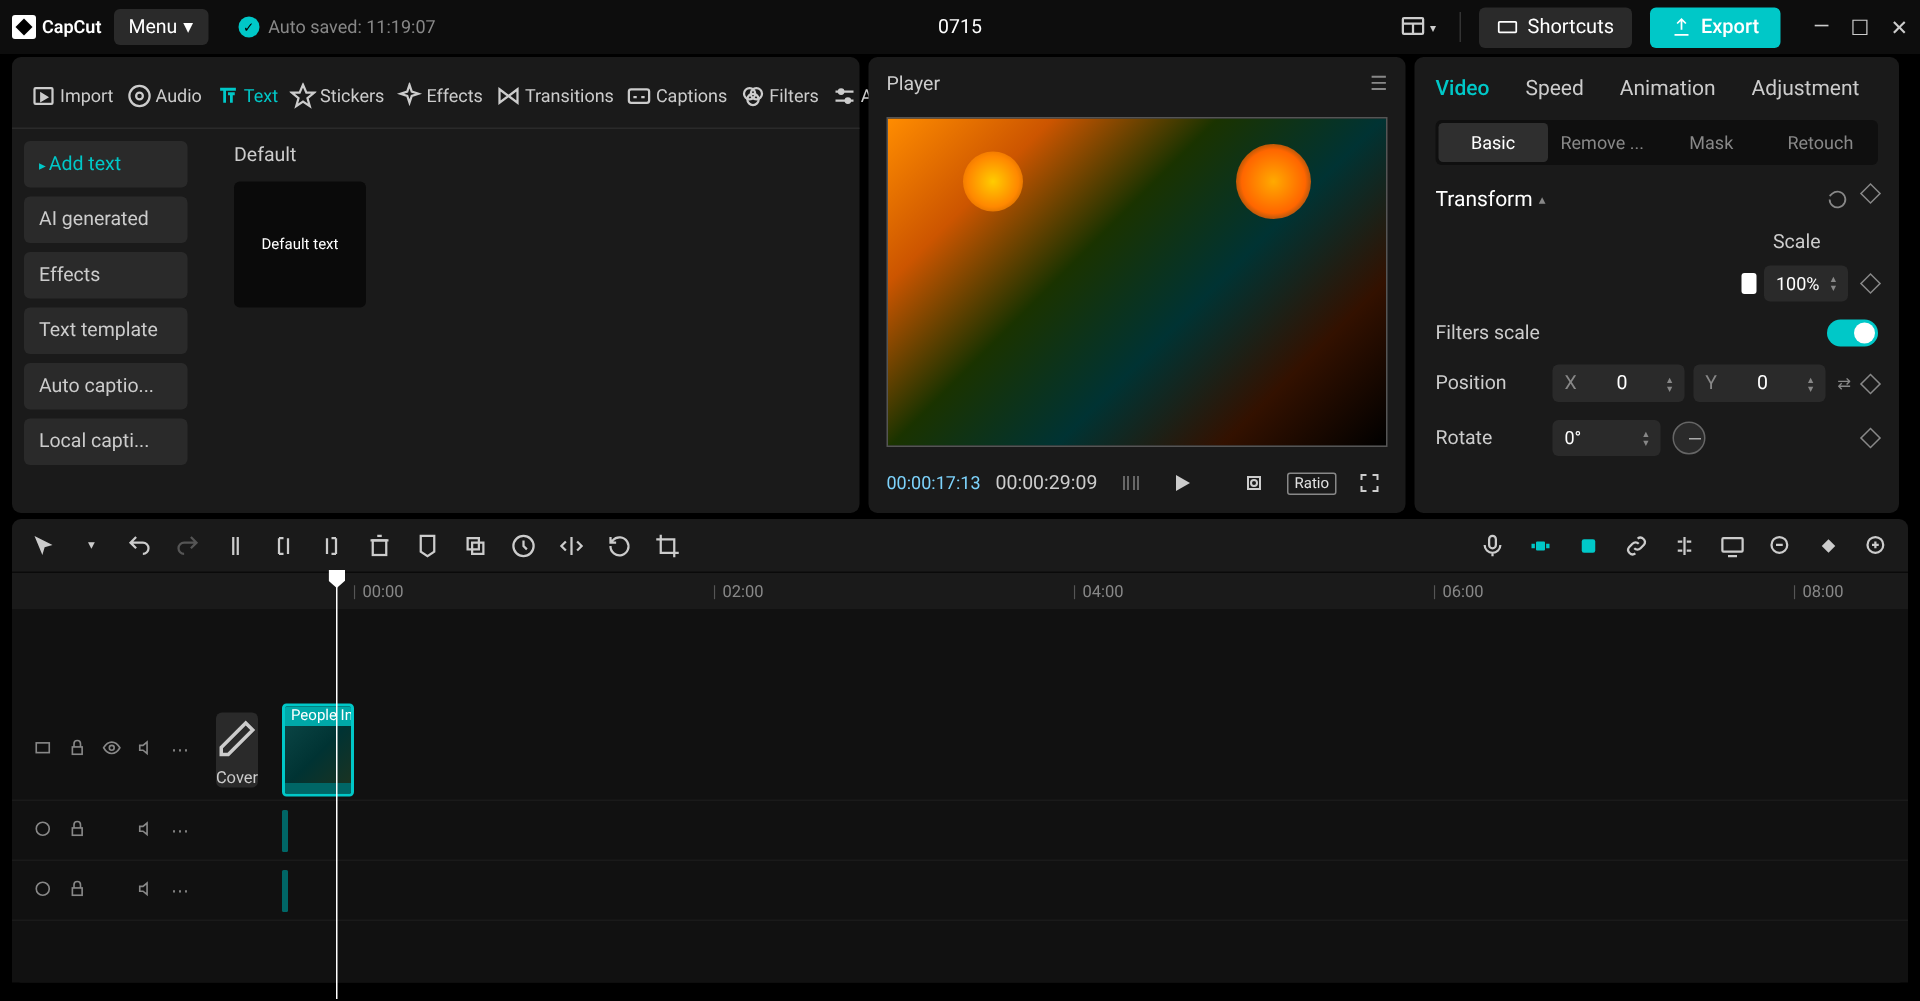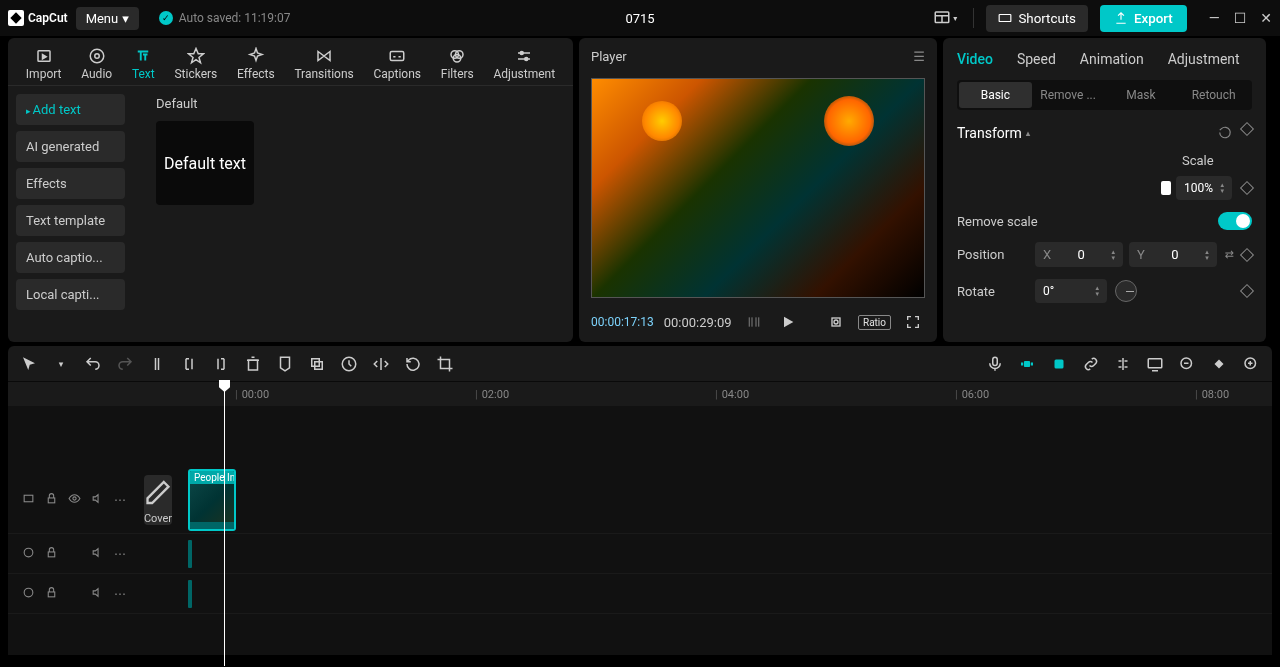--- a/index.html
+++ b/index.html
@@ -21,30 +21,30 @@
 .export-btn { background: #00c8c8; border: none; color: #fff; padding: 6px 14px; border-radius: 4px; cursor: pointer; display: flex; align-items: center; gap: 6px; font-weight: 500; }
 .window-controls { display: flex; gap: 14px; margin-left: 10px; }
 .window-controls span { color: #ccc; cursor: pointer; font-size: 14px; }
 
 
 .main-row { display: flex; height: 308px; padding: 2px 8px; gap: 6px; }
 
 
 .media-panel { width: 565px; background: #1a1a1a; border-radius: 6px; display: flex; flex-direction: column; }
 .media-tabs { height: 48px; display: flex; align-items: center; justify-content: space-around; padding: 4px 8px 0; border-bottom: 1px solid #2a2a2a; }
-.media-tab { display: flex; flex-direction: column; align-items: center; gap: 2px; cursor: pointer; color: #ccc; padding: 2px 4px; font-size: 12px; }
+.media-tab { display: flex; flex-direction: row; align-items: center; gap: 2px; cursor: pointer; color: #ccc; padding: 2px 4px; font-size: 12px; }
 .media-tab.active { color: #00c8c8; }
 .media-tab-icon { width: 18px; height: 18px; display: flex; align-items: center; justify-content: center; }
 .media-body { flex: 1; display: flex; gap: 13px; }
 .media-sidebar { width: 125px; padding: 8px; display: flex; flex-direction: column; gap: 6px; }
 .media-side-btn { background: #2a2a2a; border: none; color: #ccc; text-align: left; padding: 8px 10px; border-radius: 4px; cursor: pointer; font-size: 13px; white-space: nowrap; overflow: hidden; text-overflow: ellipsis; }
 .media-side-btn.active { color: #00c8c8; }
 .media-content { flex: 1; padding: 10px; }
 .media-section-title { color: #ccc; font-size: 13px; margin-bottom: 10px; }
-.text-preset { width: 98px; height: 84px; background: #0a0a0a; border-radius: 4px; display: flex; align-items: center; justify-content: center; color: #fff; font-size: 16px; cursor: pointer; }
+.text-preset { width: 88px; height: 84px; background: #0a0a0a; border-radius: 4px; display: flex; align-items: center; justify-content: center; color: #fff; font-size: 10px; cursor: pointer; }
 
 
 .player-panel { width: 358px; background: #1a1a1a; border-radius: 6px; display: flex; flex-direction: column; }
 .player-header { height: 36px; display: flex; align-items: center; justify-content: space-between; padding: 0 12px; }
 .player-title { color: #ccc; font-size: 13px; }
 .player-menu { color: #888; cursor: pointer; }
 .player-video { flex: 1; margin: 4px 12px; border: 1px solid #555; background: linear-gradient(135deg, #ff8c00 0%, #cc5500 20%, #1a3300 40%, #003333 60%, #331100 80%, #000 100%); position: relative; }
 .player-video::before { content: ""; position: absolute; top: 10%; left: 15%; width: 40px; height: 40px; background: radial-gradient(circle, #ffcc00, #ff8800 60%, transparent); border-radius: 50%; }
 .player-video::after { content: ""; position: absolute; top: 8%; right: 15%; width: 50px; height: 50px; background: radial-gradient(circle, #ffaa00, #ff6600 60%, transparent); border-radius: 50%; }
 .player-controls { height: 40px; display: flex; align-items: center; padding: 0 12px; gap: 10px; }
@@ -327,21 +327,21 @@
           </div>
         <div class="value-box">
           <span>100%</span>
           <span class="stepper">▴<br>▾</span>
         </div>
         <span class="diamond"></span>
       </div>
     </div>
 
     <div class="prop-row" style="justify-content:space-between">
-      <span class="prop-label" style="width:auto">Remove scale</span>
+      <span class="prop-label" style="width:auto">Filters scale</span>
       <div class="toggle"></div>
     </div>
 
     <div class="prop-row">
       <span class="prop-label">Position</span>
       <div class="pos-inputs">
         <div class="pos-box">
           <span class="axis">X</span>
           <span class="val">0</span>
           <span class="stepper">▴<br>▾</span>

